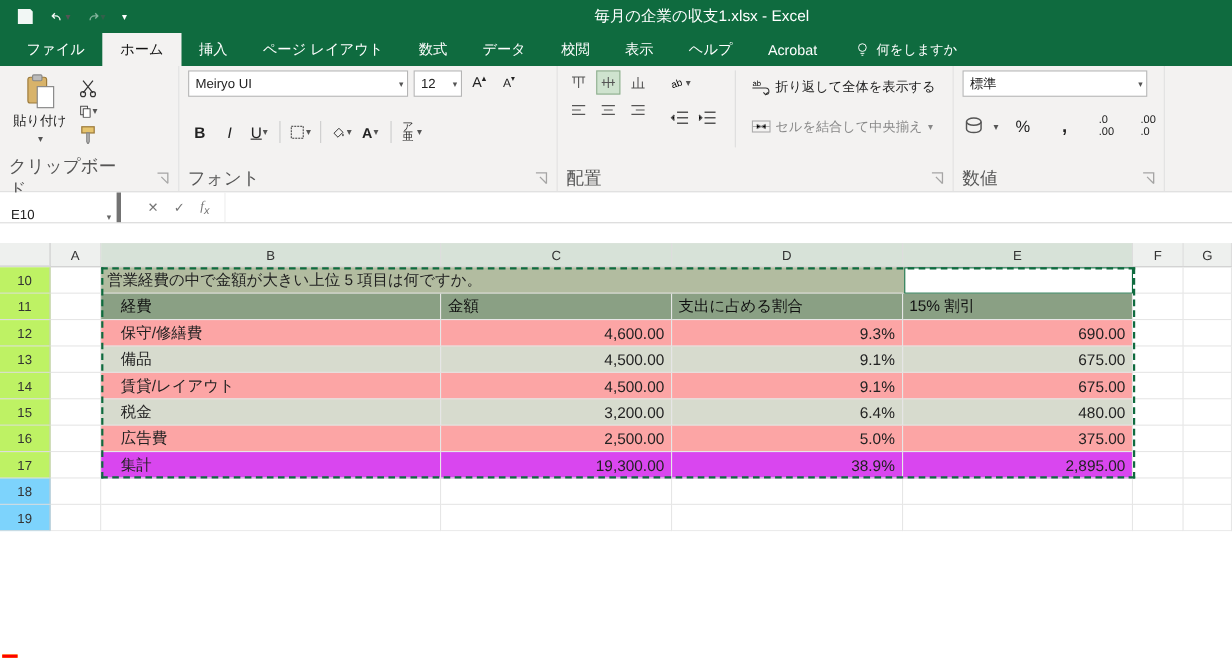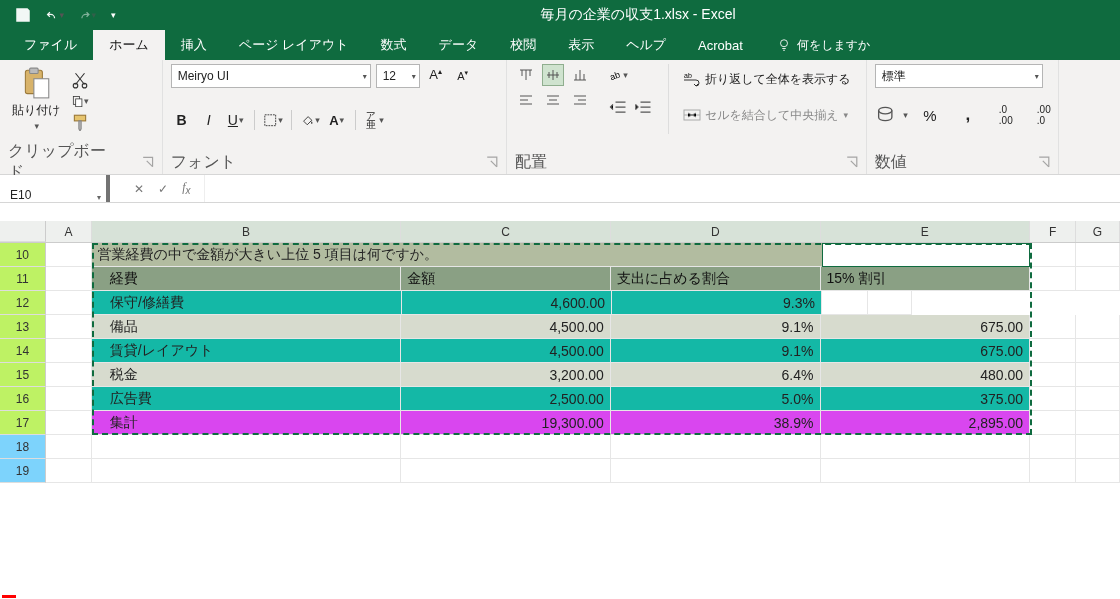--- a/index.html
+++ b/index.html
@@ -77,21 +77,21 @@
 .rh-sel { background: #bef264; }
 .cell { border-right: 1px solid #e6e6e6; border-bottom: 1px solid #e6e6e6; display: flex; align-items: center; padding: 0 6px; font-size: 14px; }
 .r { justify-content: flex-end; }
 
 .cw-A { width: 46px; } .cw-B { width: 310px; } .cw-C { width: 210px; }
 .cw-D { width: 210px; } .cw-E { width: 210px; } .cw-F { width: 46px; } .cw-G { width: 44px; }
 
 
 .qcell { background: #b2bca0; border-right-color: #b2bca0; }
 .hcell { background: #8aa084; color: #111; }
-.dcell1 { background: #14b8a6; }
+.dcell1 { background: #fca5a5; }
 .dcell2 { background: #d7dbce; }
 .tcell { background: #d946ef; }
 
 
 .ants { position: absolute; border: 2px dashed #0f6b3f; pointer-events: none; animation: crawl 1s linear infinite; }
 @keyframes crawl { to { border-color: #0f6b3f; } }
 
 </style>
 </head>
 <body>
@@ -428,20 +428,21 @@
     <div class="cell cw-F"></div>
     <div class="cell cw-G"></div>
   </div>
 
   <div class="row">
     <div class="rh rh-sel">12</div>
     <div class="cell cw-A"></div>
     <div class="cell cw-B dcell1" style="padding-left:18px">保守/修繕費</div>
     <div class="cell cw-C dcell1 r">4,600.00</div>
     <div class="cell cw-D dcell1 r">9.3%</div>
+    <div class="cell cw-E dcell1 r">690.00</div>
     <div class="cell cw-F"></div>
     <div class="cell cw-G"></div>
   </div>
   <div class="row">
     <div class="rh rh-sel">13</div>
     <div class="cell cw-A"></div>
     <div class="cell cw-B dcell2" style="padding-left:18px">備品</div>
     <div class="cell cw-C dcell2 r">4,500.00</div>
     <div class="cell cw-D dcell2 r">9.1%</div>
     <div class="cell cw-E dcell2 r">675.00</div>

